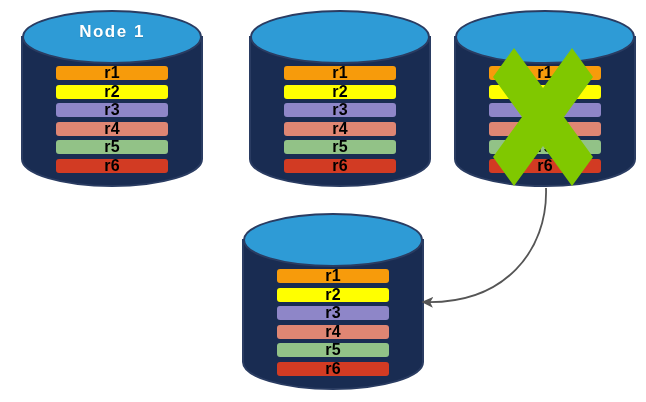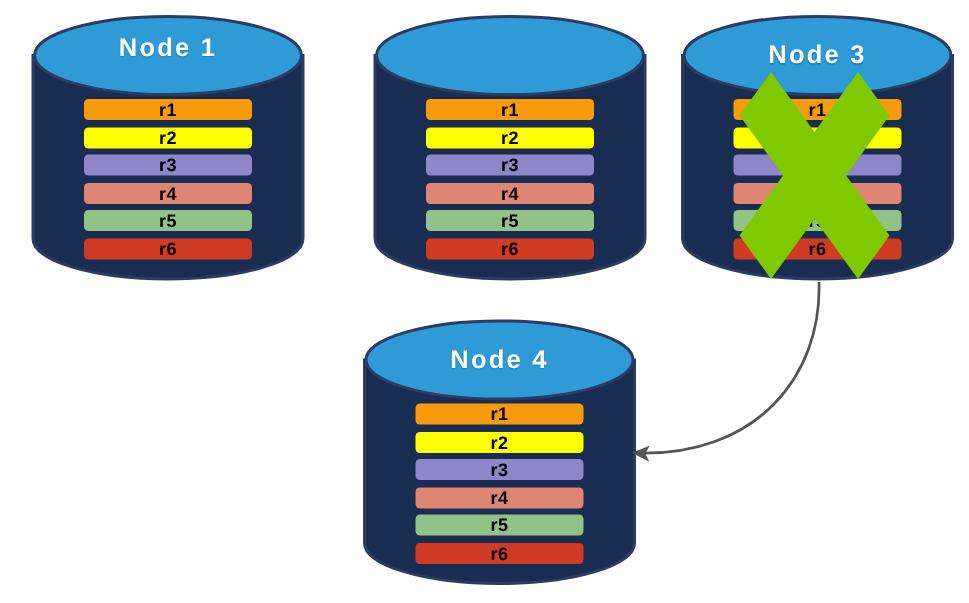--- a/index.html
+++ b/index.html
@@ -48,21 +48,21 @@
     left: 0;
     top: 0;
     width: 100%;
   }
   .row {
     position: absolute;
     border-radius: 3px;
     box-sizing: border-box;
     color: #000000;
     font-weight: bold;
-    font-size: 12px;
+    font-size: 16px;
     line-height: 1;
     display: flex;
     align-items: center;
     justify-content: center;
     letter-spacing: 0.3px;
   }
   .cross-svg {
     position: absolute;
     overflow: visible;
   }
@@ -104,36 +104,34 @@
         <div class="row" style="left: 34px; width: 112px; height: 14px; top: 111.5px; background: rgb(223, 134, 115);">r4</div>
         <div class="row" style="left: 34px; width: 112px; height: 14px; top: 130px; background: rgb(146, 194, 135);">r5</div>
         <div class="row" style="left: 34px; width: 112px; height: 14px; top: 148.5px; background: rgb(210, 59, 35);">r6</div>
       </div>
     </div>
     <div class="node" style="left: 455px; top: 10px; width: 180px; height: 176px;">
       <svg class="cyl-svg" width="180" height="176" viewBox="0 0 180 176">
         <path d="M 0,27 L 0,149 A 90,27 0 0 0 180,149 L 180,27 Z" fill="#192C52" stroke="#2a3c62" stroke-width="2"></path>
         <ellipse cx="90" cy="27" rx="89" ry="26" fill="#2E9BD6" stroke="#2a3c62" stroke-width="2"></ellipse>
       </svg>
-      <div class="node-title" style="top: 17px;">Node 3</div>
       <div class="rows">
         <div class="row" style="left: 34px; width: 112px; height: 14px; top: 56px; background: rgb(247, 155, 11);">r1</div>
         <div class="row" style="left: 34px; width: 112px; height: 14px; top: 74.5px; background: rgb(255, 255, 0);">r2</div>
         <div class="row" style="left: 34px; width: 112px; height: 14px; top: 93px; background: rgb(142, 134, 200);">r3</div>
         <div class="row" style="left: 34px; width: 112px; height: 14px; top: 111.5px; background: rgb(223, 134, 115);">r4</div>
         <div class="row" style="left: 34px; width: 112px; height: 14px; top: 130px; background: rgb(146, 194, 135);">r5</div>
         <div class="row" style="left: 34px; width: 112px; height: 14px; top: 148.5px; background: rgb(210, 59, 35);">r6</div>
       </div>
     </div>
     <div class="node" style="left: 243px; top: 213px; width: 180px; height: 176px;">
       <svg class="cyl-svg" width="180" height="176" viewBox="0 0 180 176">
         <path d="M 0,27 L 0,149 A 90,27 0 0 0 180,149 L 180,27 Z" fill="#192C52" stroke="#2a3c62" stroke-width="2"></path>
         <ellipse cx="90" cy="27" rx="89" ry="26" fill="#2E9BD6" stroke="#2a3c62" stroke-width="2"></ellipse>
       </svg>
-      <div class="node-title" style="top: 17px;">Node 4</div>
       <div class="rows">
         <div class="row" style="left: 34px; width: 112px; height: 14px; top: 56px; background: rgb(247, 155, 11);">r1</div>
         <div class="row" style="left: 34px; width: 112px; height: 14px; top: 74.5px; background: rgb(255, 255, 0);">r2</div>
         <div class="row" style="left: 34px; width: 112px; height: 14px; top: 93px; background: rgb(142, 134, 200);">r3</div>
         <div class="row" style="left: 34px; width: 112px; height: 14px; top: 111.5px; background: rgb(223, 134, 115);">r4</div>
         <div class="row" style="left: 34px; width: 112px; height: 14px; top: 130px; background: rgb(146, 194, 135);">r5</div>
         <div class="row" style="left: 34px; width: 112px; height: 14px; top: 148.5px; background: rgb(210, 59, 35);">r6</div>
       </div>
     </div>
     <svg class="cross-svg" width="100" height="138" viewBox="0 0 100 100" preserveAspectRatio="none" style="left: 493px; top: 48px;">

